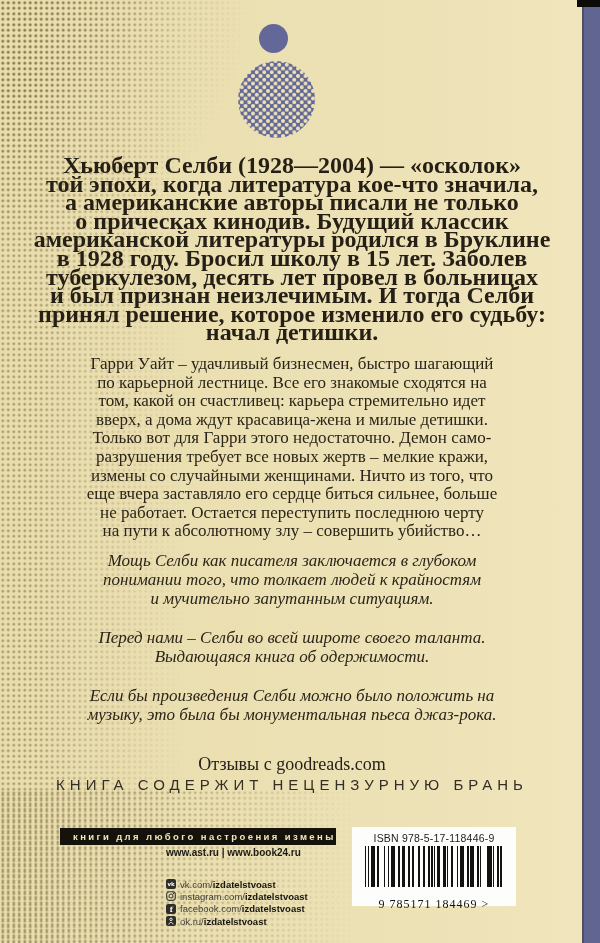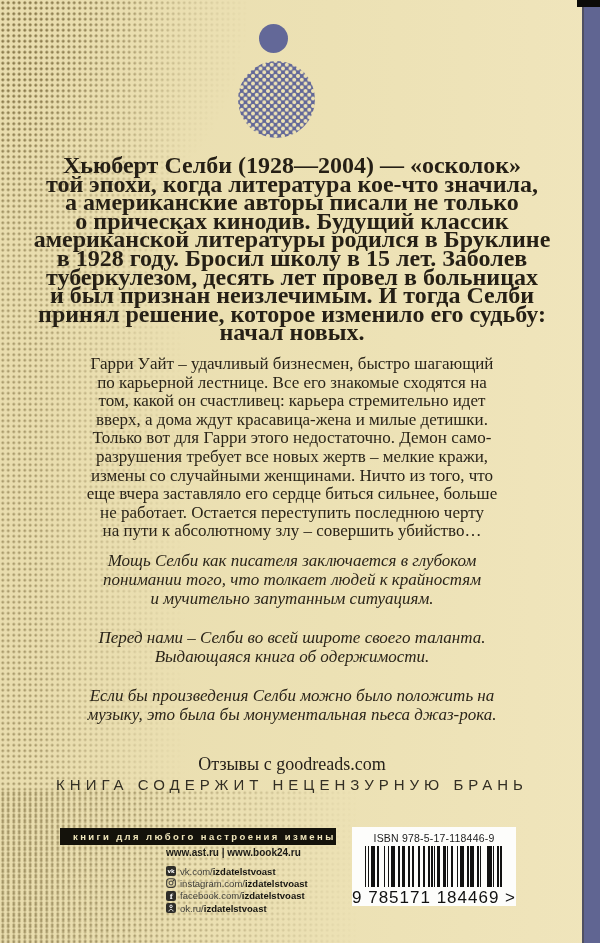--- a/index.html
+++ b/index.html
@@ -38,31 +38,31 @@
           font-size:17px;line-height:19px;color:#2a2419;}
   .quote{margin-bottom:20px;}
   .gsource{top:754px;font-family:Liberation Serif, serif;font-size:18px;color:#26211b;}
   .warning{top:776px;font-size:15px;letter-spacing:5px;color:#332f24;font-weight:500;}
   
   .slogan-bar{position:absolute;left:60px;top:828px;width:276px;height:17px;background:#14120b;
     color:#efe5ba;font-size:9.5px;font-weight:bold;letter-spacing:2.4px;line-height:17px;padding-left:13px;box-sizing:border-box;}
   .ast{position:absolute;left:57px;top:849px;width:112px;text-align:center;}
   .ast-tag{font-size:5.5px;font-weight:bold;letter-spacing:.4px;color:#1d1b14;margin-top:1px;}
   .links{position:absolute;left:166px;top:847px;width:180px;color:#3f3e3a;}
-  .links .www{font-size:10px;font-weight:bold;color:#1c1b16;margin-bottom:7px;}
+  .links .www{font-size:10px;font-weight:bold;color:#1c1b16;margin-bottom:20px;}
   .srow{display:flex;align-items:center;height:12.3px;font-size:9.5px;}
   .srow .sicon{width:10px;height:10px;margin-right:4px;flex:none;}
   .srow .sicon svg{display:block;width:10px;height:10px;}
   .srow b{color:#161511;}
   .isbn-box{position:absolute;left:352px;top:827px;width:164px;height:79px;background:#fdfdfb;}
   .isbn-text{text-align:center;font-size:10.5px;color:#1d1d1d;margin-top:5px;letter-spacing:.2px;}
   .bars{display:flex;align-items:stretch;height:41px;margin:2px 0 0 13px;width:138px;}
   .bars span{height:100%;}
-  .bdigits{text-align:center;font-family:Liberation Sans, sans-serif;
-           font-size:17px;color:#111;margin-top:1px;letter-spacing:1px;}
+  .bdigits{text-align:center;font-family:Liberation Serif, serif;
+           font-size:12px;color:#111;margin-top:10px;letter-spacing:1px;}
 </style>
 </head>
 <body>
 
 <div class="cover">
 
   <div class="halftone ht-left"></div>
   <div class="halftone ht-top"></div>
   <div class="halftone ht-bottom"></div>
 
@@ -77,21 +77,21 @@
   <div class="tblock serifb bio">
       <div>Хьюберт Селби (1928—2004) — «осколок»</div>
       <div>той эпохи, когда литература кое-что значила,</div>
       <div>а американские авторы писали не только</div>
       <div>о прическах кинодив. Будущий классик</div>
       <div>американской литературы родился в Бруклине</div>
       <div>в 1928 году. Бросил школу в  15 лет. Заболев</div>
       <div>туберкулезом, десять лет провел в больницах</div>
       <div>и был признан неизлечимым. И тогда Селби</div>
       <div>принял решение, которое изменило его судьбу:</div>
-      <div>начал новых.</div>
+      <div>начал детишки.</div>
     </div>
   <div class="tblock serifr annot">
       <div>Гарри Уайт – удачливый бизнесмен, быстро шагающий</div>
       <div>по карьерной лестнице. Все его знакомые сходятся на</div>
       <div>том, какой он счастливец: карьера стремительно идет</div>
       <div>вверх, а дома ждут красавица-жена и милые детишки.</div>
       <div>Только вот для Гарри этого недостаточно. Демон само-</div>
       <div>разрушения требует все новых жертв – мелкие кражи,</div>
       <div>измены со случайными женщинами. Ничто из того, что</div>
       <div>еще вчера заставляло его сердце биться сильнее, больше</div>

